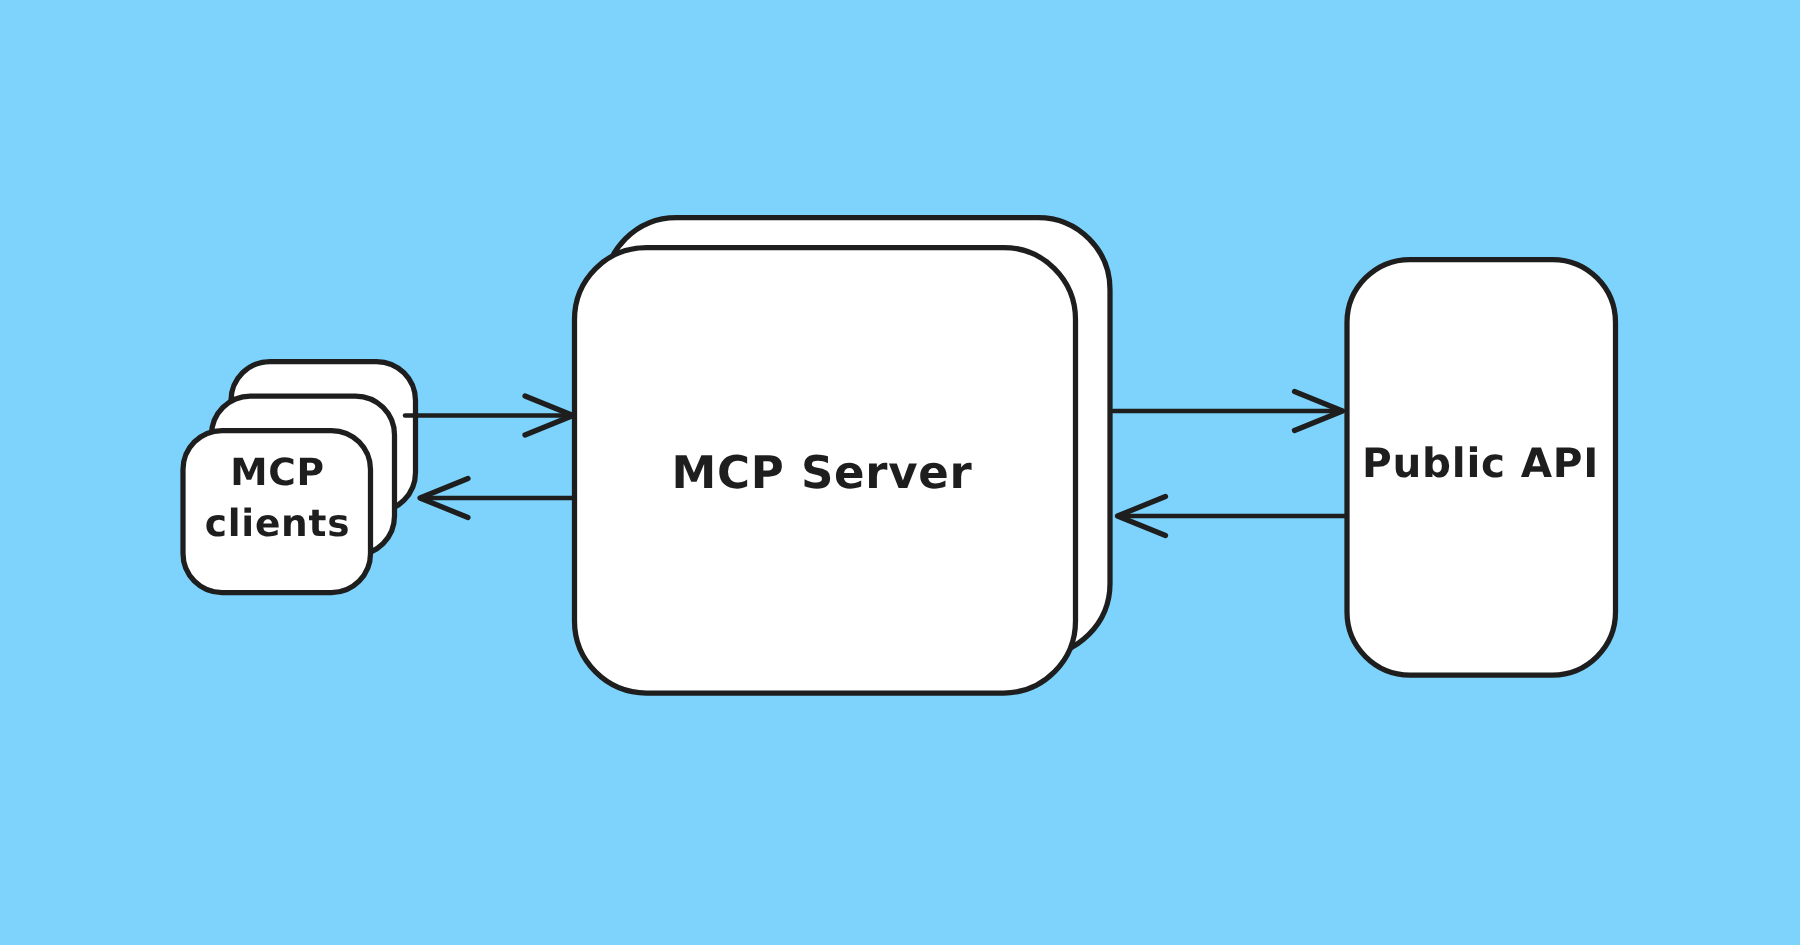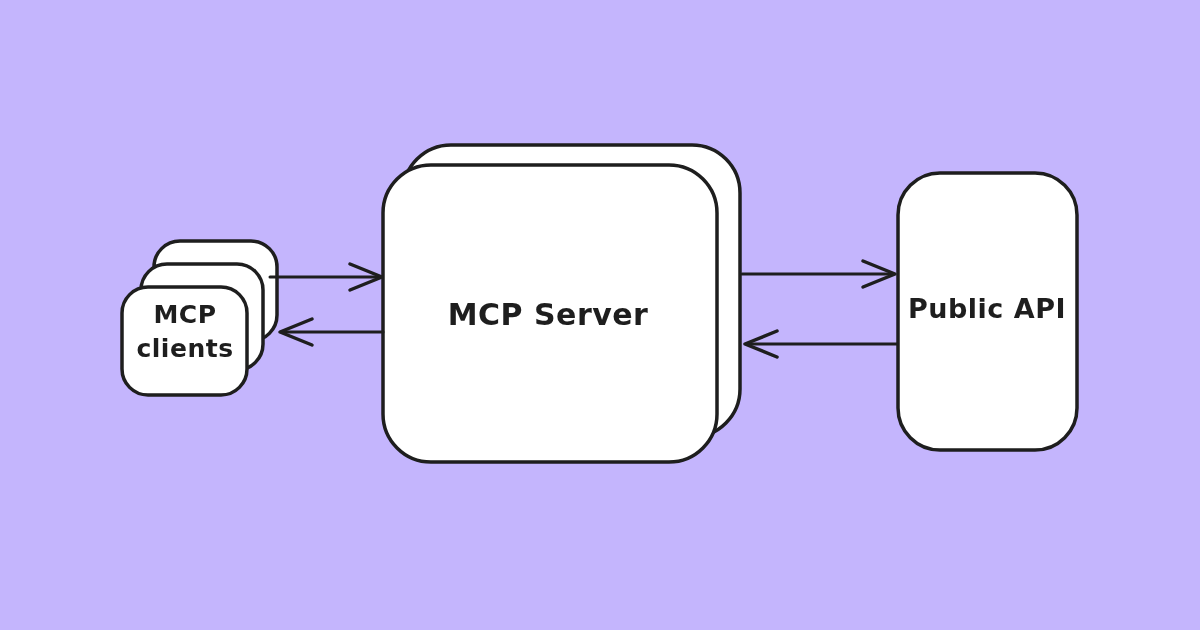--- a/index.html
+++ b/index.html
@@ -10,21 +10,21 @@
     width: 1200px;
     height: 630px;
     background: #ffffff;
     overflow: hidden;
     font-family: "DejaVu Sans", "Liberation Sans", sans-serif;
   }
   .canvas {
     position: relative;
     width: 1200px;
     height: 630px;
-    background: #c4b5fd;
+    background: #7dd3fc;
   }
   svg {
     display: block;
   }
   .node-box {
     fill: #ffffff;
     stroke: #1e1e1e;
     stroke-width: 3.5;
   }
   .edge-line {

